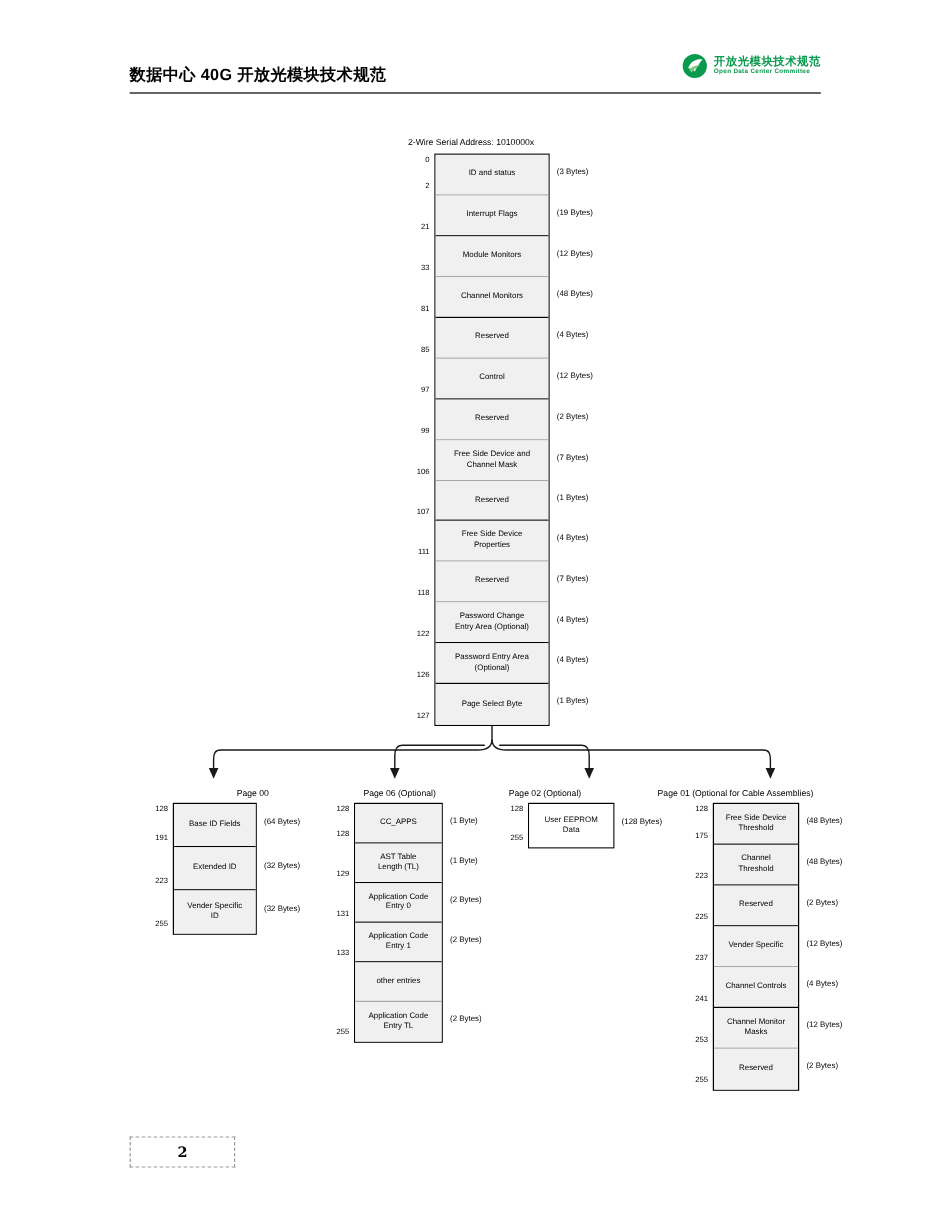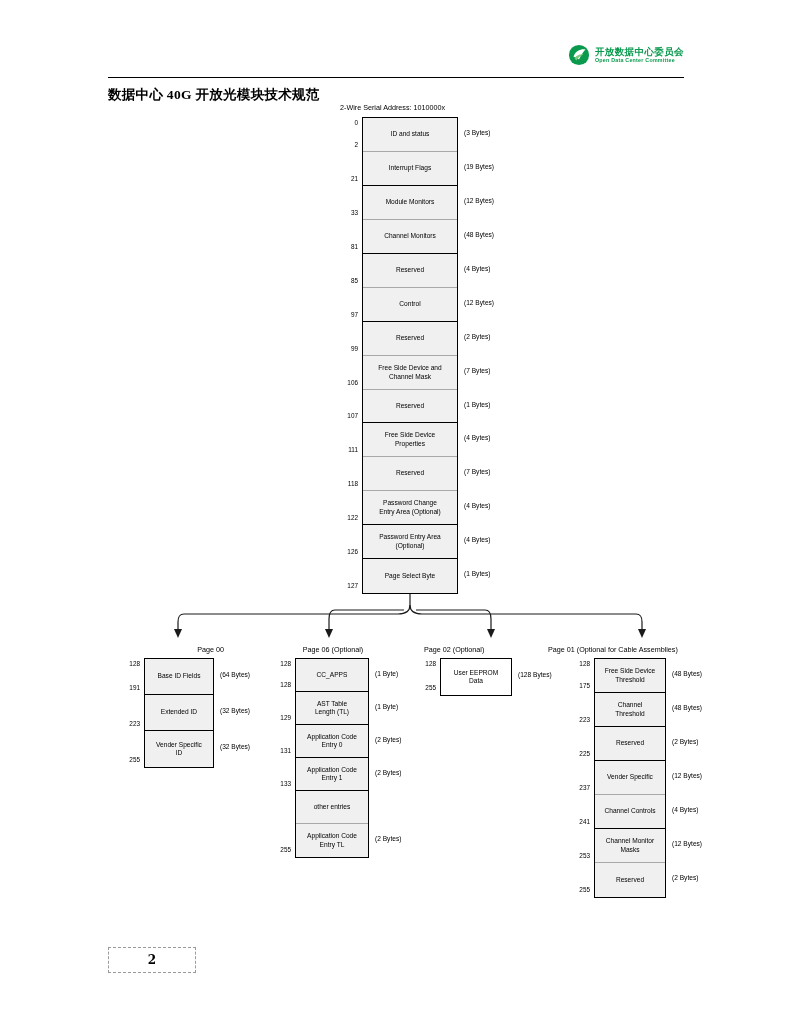--- a/index.html
+++ b/index.html
@@ -19,26 +19,25 @@
     position: absolute;
     left: 108px;
     top: 44px;
     width: 576px;
     height: 36px;
   }
   .header-title {
     position: absolute;
     left: 0;
     top: 10px;
-    font-family: Liberation Serif, serif;
+    font-family: Liberation Sans, sans-serif;
     font-size: 13.5px;
     font-weight: bold;
     letter-spacing: 0.3px;
     white-space: nowrap;
-    margin-top: 32px;
   }
   .header-logo {
     position: absolute;
     right: 0;
     top: 0;
     display: flex;
     align-items: center;
     gap: 5px;
   }
   .logo-mark { width: 22px; height: 22px; display: block; }
@@ -61,21 +60,21 @@
   .header-rule {
     position: absolute;
     left: 108px;
     top: 77px;
     width: 576px;
     height: 0;
     border-top: 1.6px solid #000;
   }
 
   
-  .diagram { position: absolute; left: 0; top: 5px; width: 791px; height: 808px; }
+  .diagram { position: absolute; left: 0; top: 16px; width: 791px; height: 808px; }
 
   .col-title {
     position: absolute;
     font-size: 7.2px;
     color: #000;
     white-space: nowrap;
     text-align: center;
   }
 
   .memtable {
@@ -140,21 +139,21 @@
 
 <div class="page-header">
   <div class="header-title">数据中心 40G 开放光模块技术规范</div>
   <div class="header-logo">
     <svg class="logo-mark" viewBox="0 0 24 24">
       <circle cx="12" cy="12" r="11" fill="#0a9a4e"></circle>
       <path d="M6 14 C8 7, 15 5, 19 6 C16 9, 14 13, 12 17 C10 15, 8 14, 6 14 Z" fill="#ffffff"></path>
       <path d="M7 15 C10 12, 14 11, 17 11 C14 13, 11 15, 9 18 Z" fill="#7ec97e"></path>
     </svg>
     <div class="logo-text">
-      <div class="logo-cn">开放数据中心委员会</div>
+      <div class="logo-cn">开放光模块技术规范</div>
       <div class="logo-en">Open Data Center Committee</div>
     </div>
   </div>
 </div>
 <div class="header-rule"></div>
 
 <div class="diagram" id="diagram-root">
 
   <svg class="connectors">
     <g fill="none" stroke="#1a1a1a" stroke-width="1.2">

